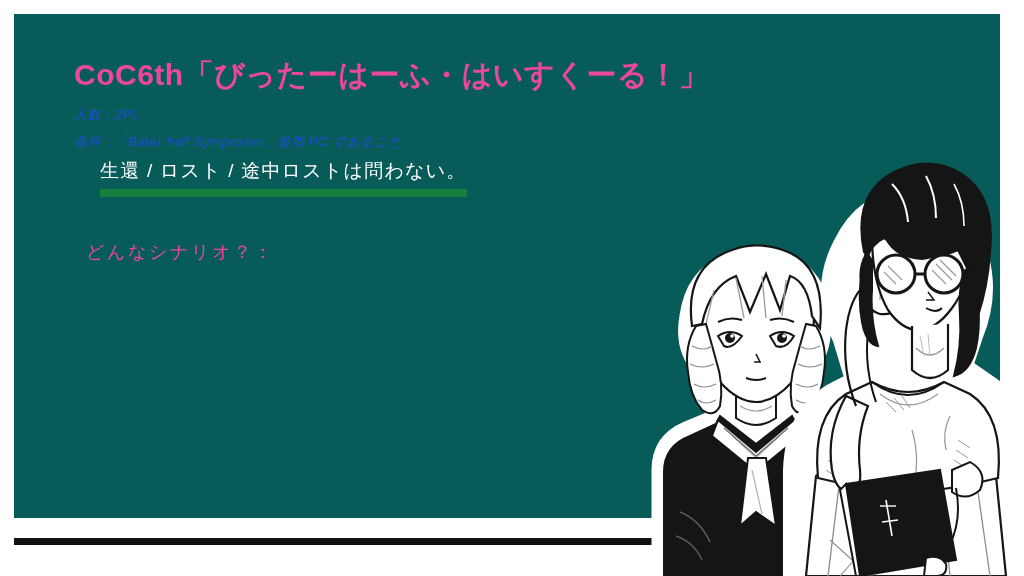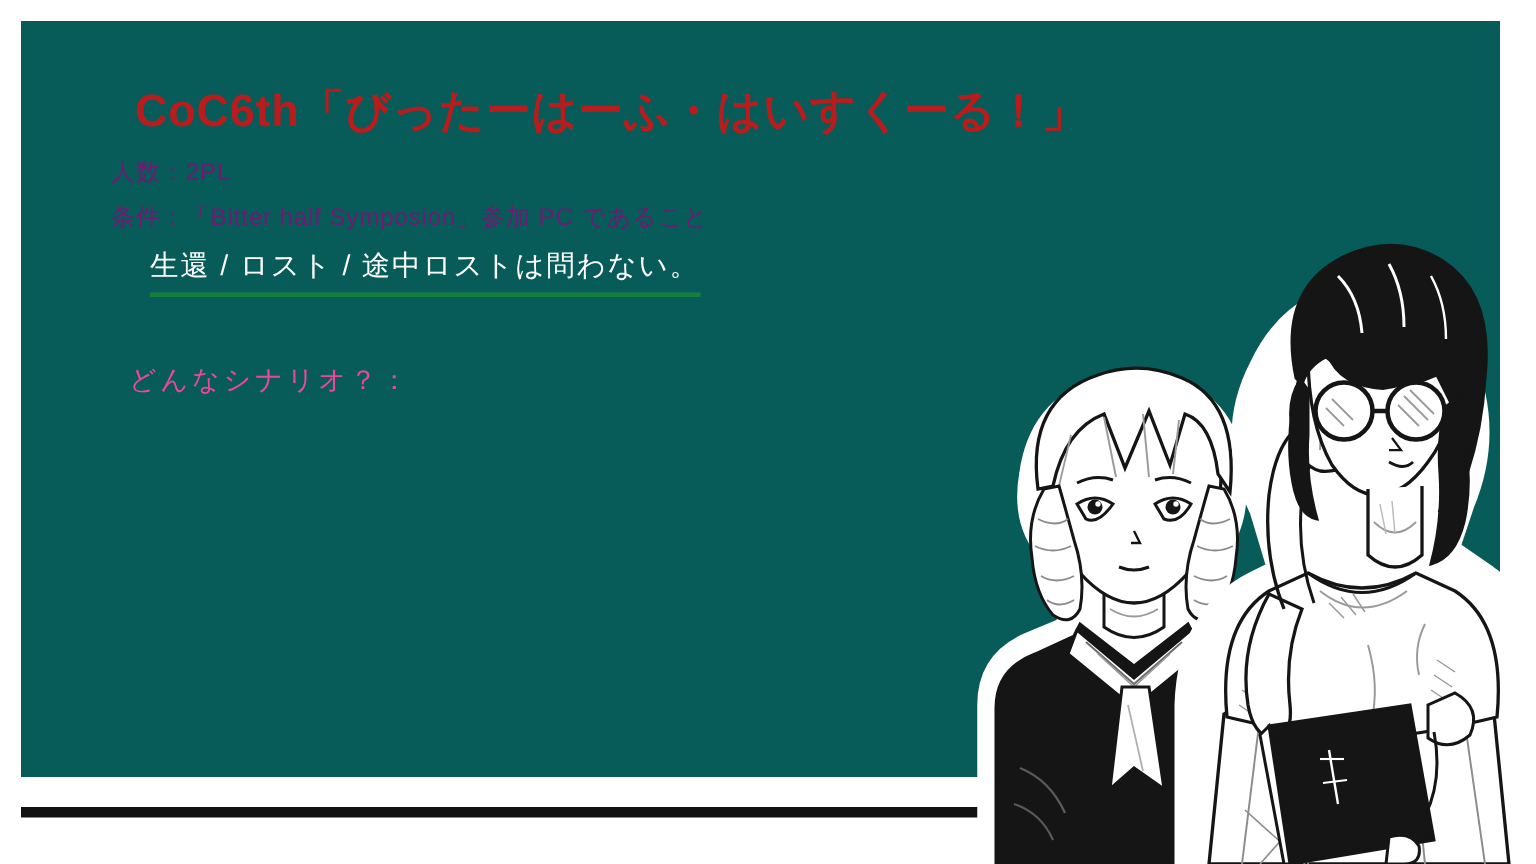--- a/index.html
+++ b/index.html
@@ -47,46 +47,47 @@
   
   #text-block {
     position: absolute;
     left: 74px;
     top: 56px;
     width: 720px;
     z-index: 4;
   }
 
   .title {
-    color: #b91c1c;
+    color: #ec4899;
     font-size: 30px;
     font-weight: bold;
     letter-spacing: 0.5px;
     line-height: 1.25;
-    margin: 0 0 14px 16px;
+    margin: 0 0 14px 0;
     white-space: nowrap;
   }
 
   .line {
-    color: #701a75;
-    font-size: 16px;
+    color: #1d4ed8;
+    font-size: 13px;
     line-height: 1.0;
     margin: 0 0 14px 0;
     letter-spacing: 0.6px;
     white-space: nowrap;
+    font-style: italic;
   }
 
   .line-underlined {
     color: #ffffff;
     font-size: 19px;
     margin: 0 0 6px 26px;
     letter-spacing: 1.2px;
     display: inline-block;
     padding-bottom: 5px;
-    border-bottom: 3px solid #15803d;
+    border-bottom: 8px solid #15803d;
     white-space: nowrap;
   }
 
   .underline-wrap { margin: -4px 0 10px 0; }
 
   .note {
     color: #eef3f2;
     font-size: 13.5px;
     line-height: 1.0;
     margin: 0 0 12px 50px;

